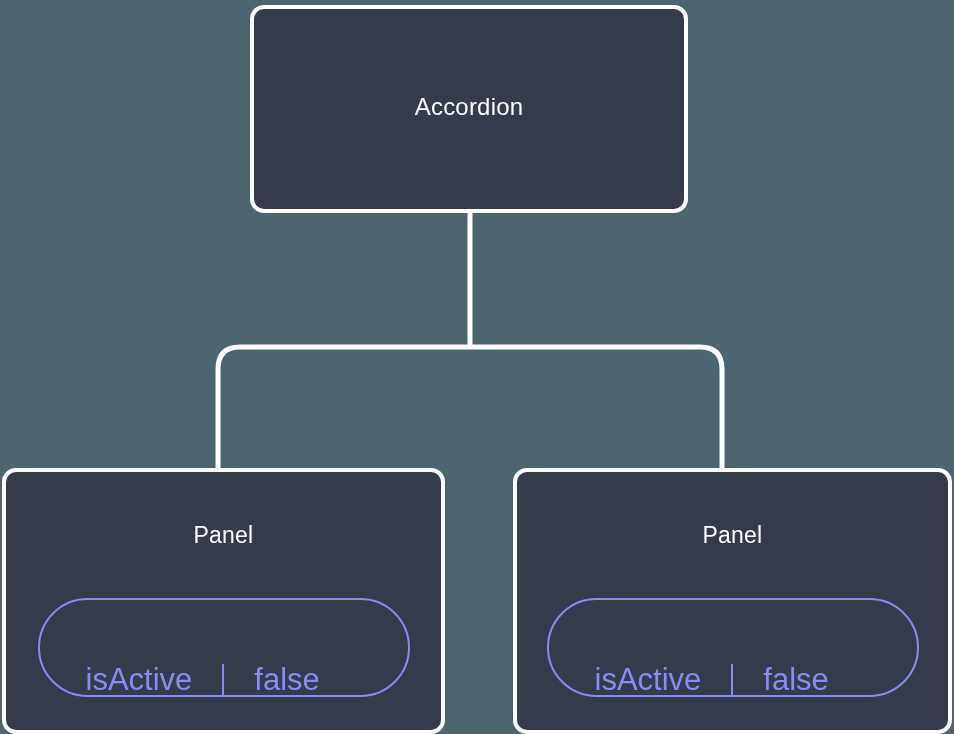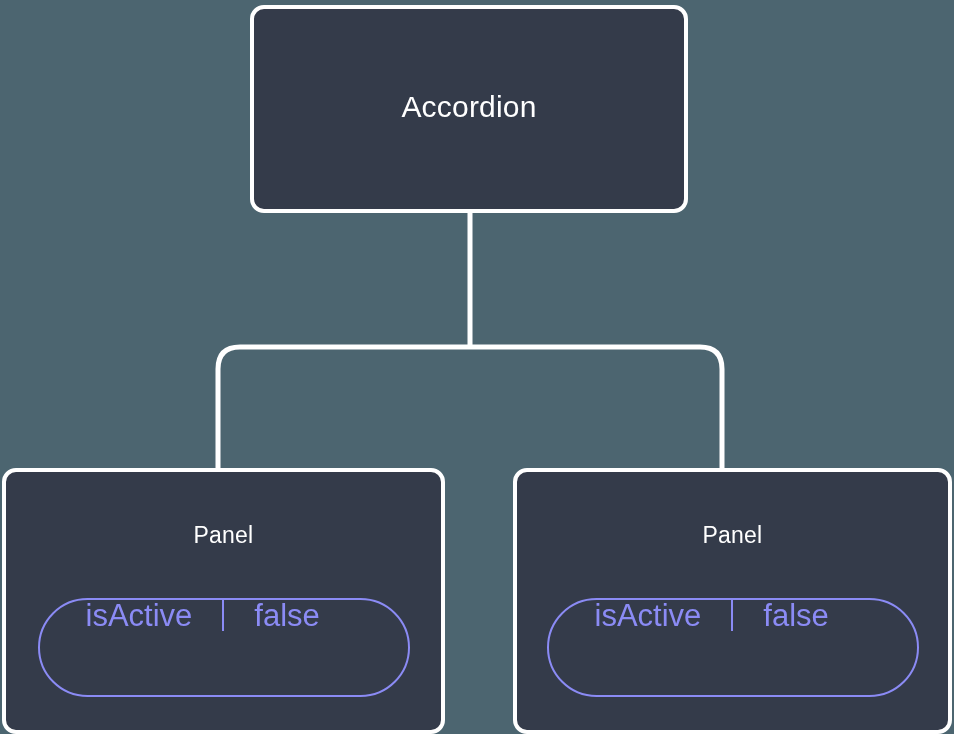--- a/index.html
+++ b/index.html
@@ -35,21 +35,21 @@
     border-radius: 14px;
     box-sizing: border-box;
     z-index: 2;
   }
   .node-title {
     position: absolute;
     left: 0;
     width: 100%;
     text-align: center;
     color: #ffffff;
-    font-size: 30px;
+    font-size: 24px;
     font-weight: 400;
     letter-spacing: 0.2px;
     line-height: 1.2;
   }
 
   
   #node-accordion {
     left: 250px;
     top: 5px;
     width: 438px;
@@ -80,21 +80,21 @@
   }
 
   
   .pill {
     position: absolute;
     left: 50%;
     transform: translateX(-50%);
     top: 126px;
     height: 99px;
     display: flex;
-    align-items: flex-start;
+    align-items: flex-end;
     border: 2px solid #8b8bf5;
     border-radius: 999px;
     box-sizing: border-box;
     overflow: hidden;
   }
   .pill-cell {
     display: flex;
     align-items: center;
     justify-content: center;
     color: #8b8bf5;

